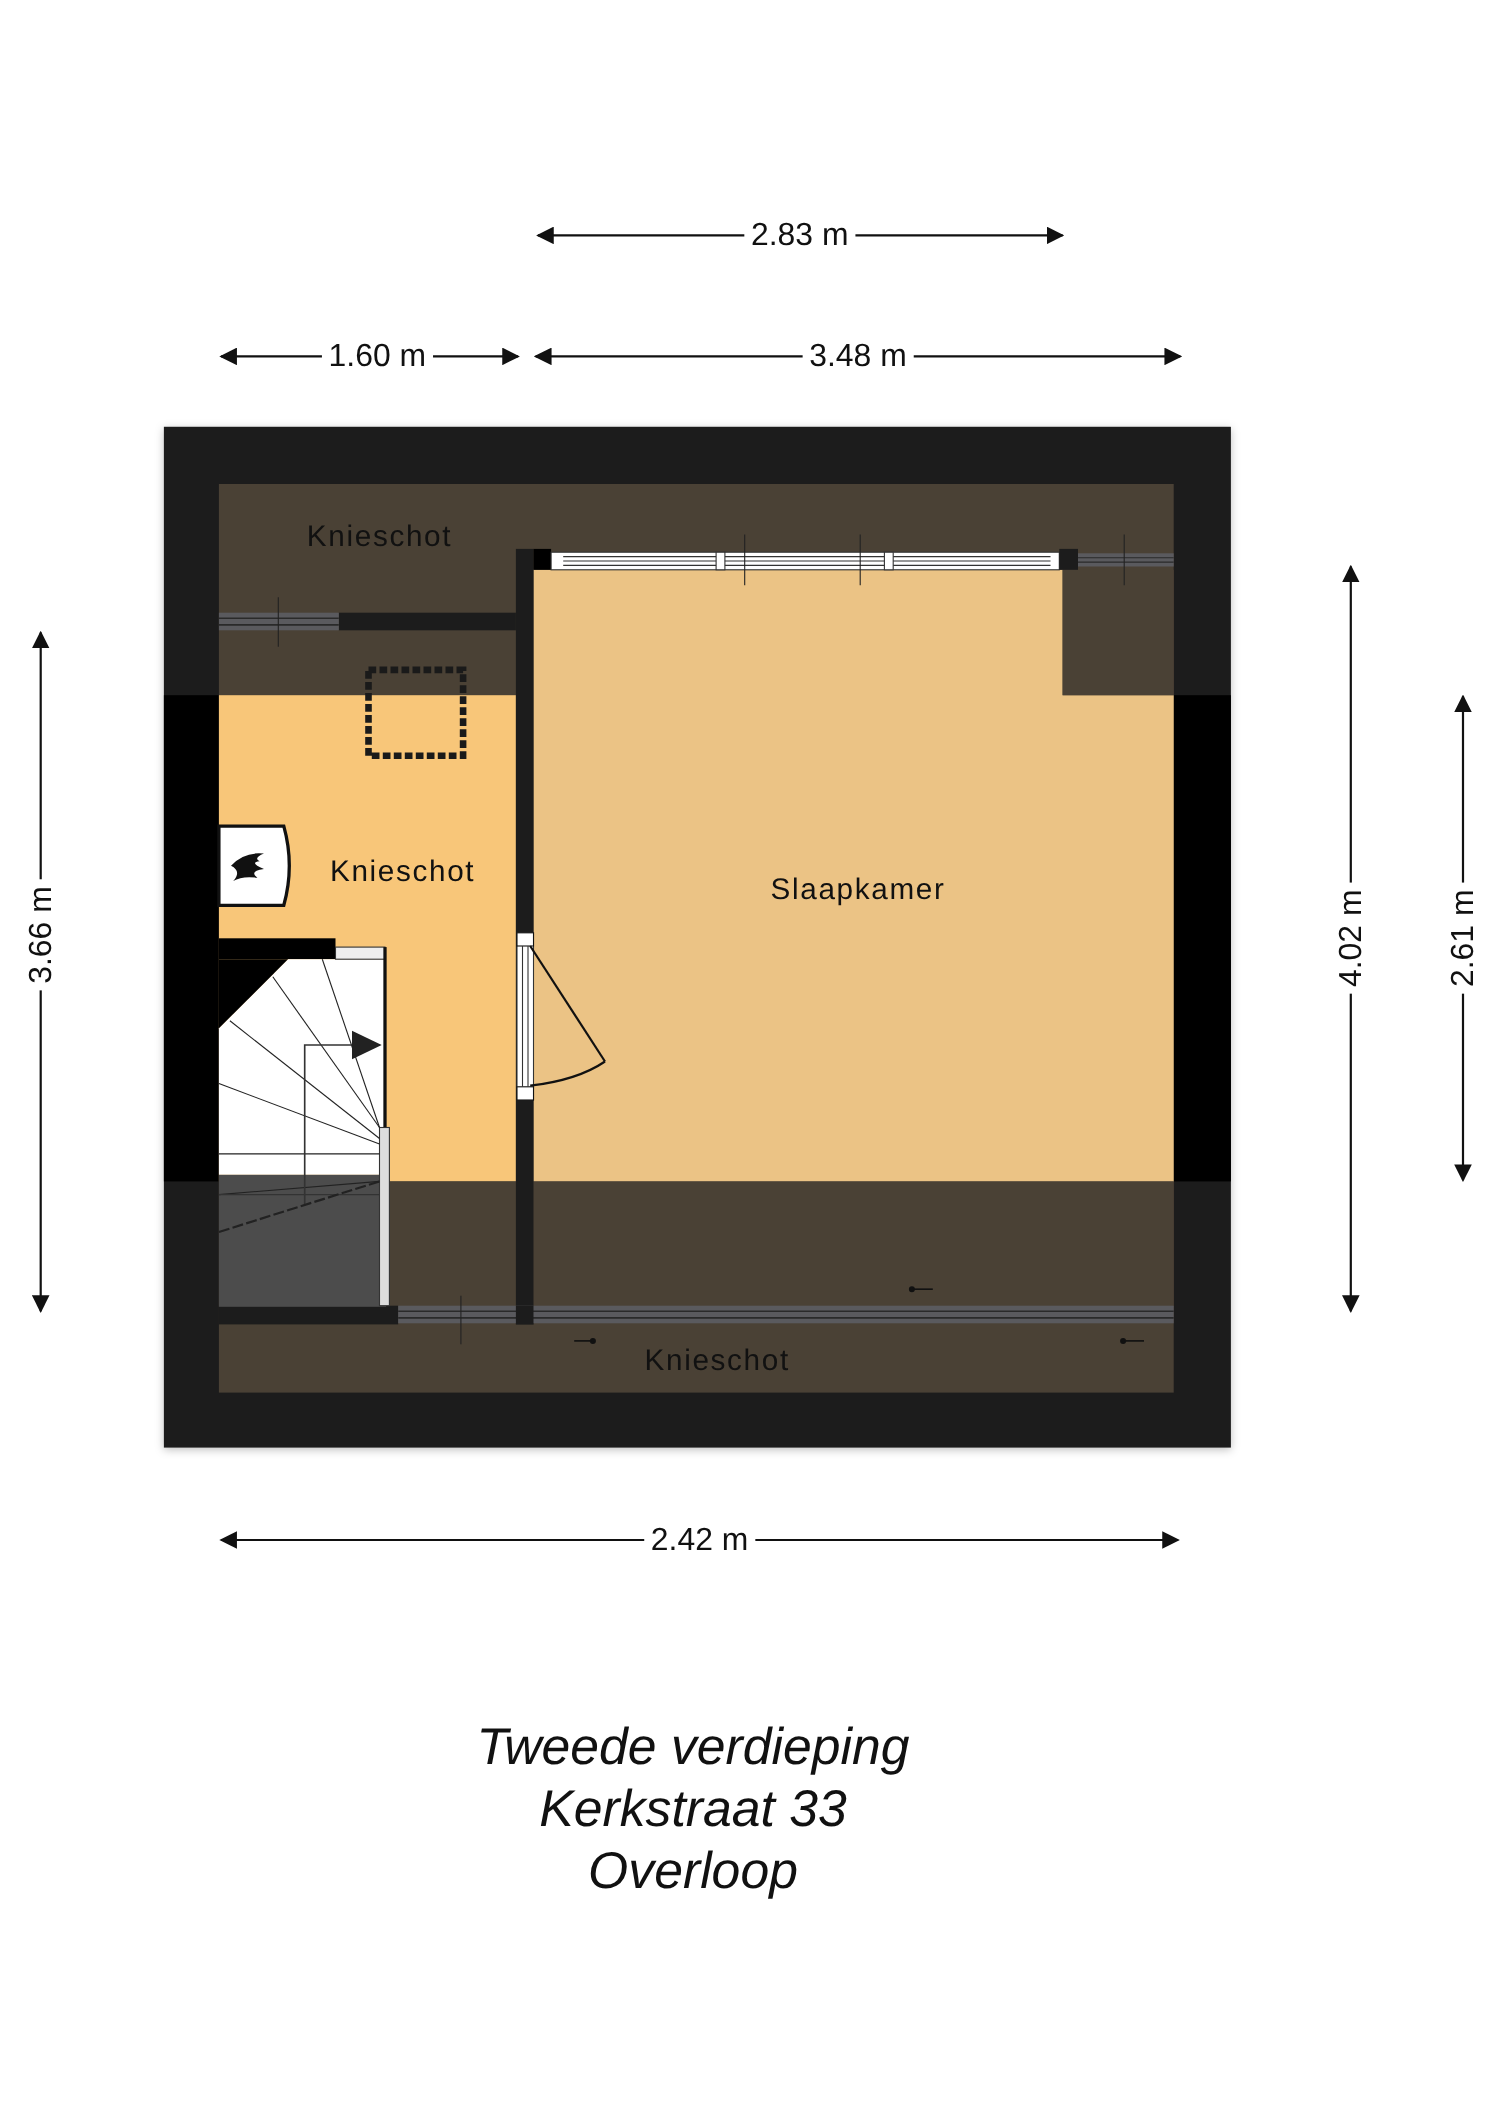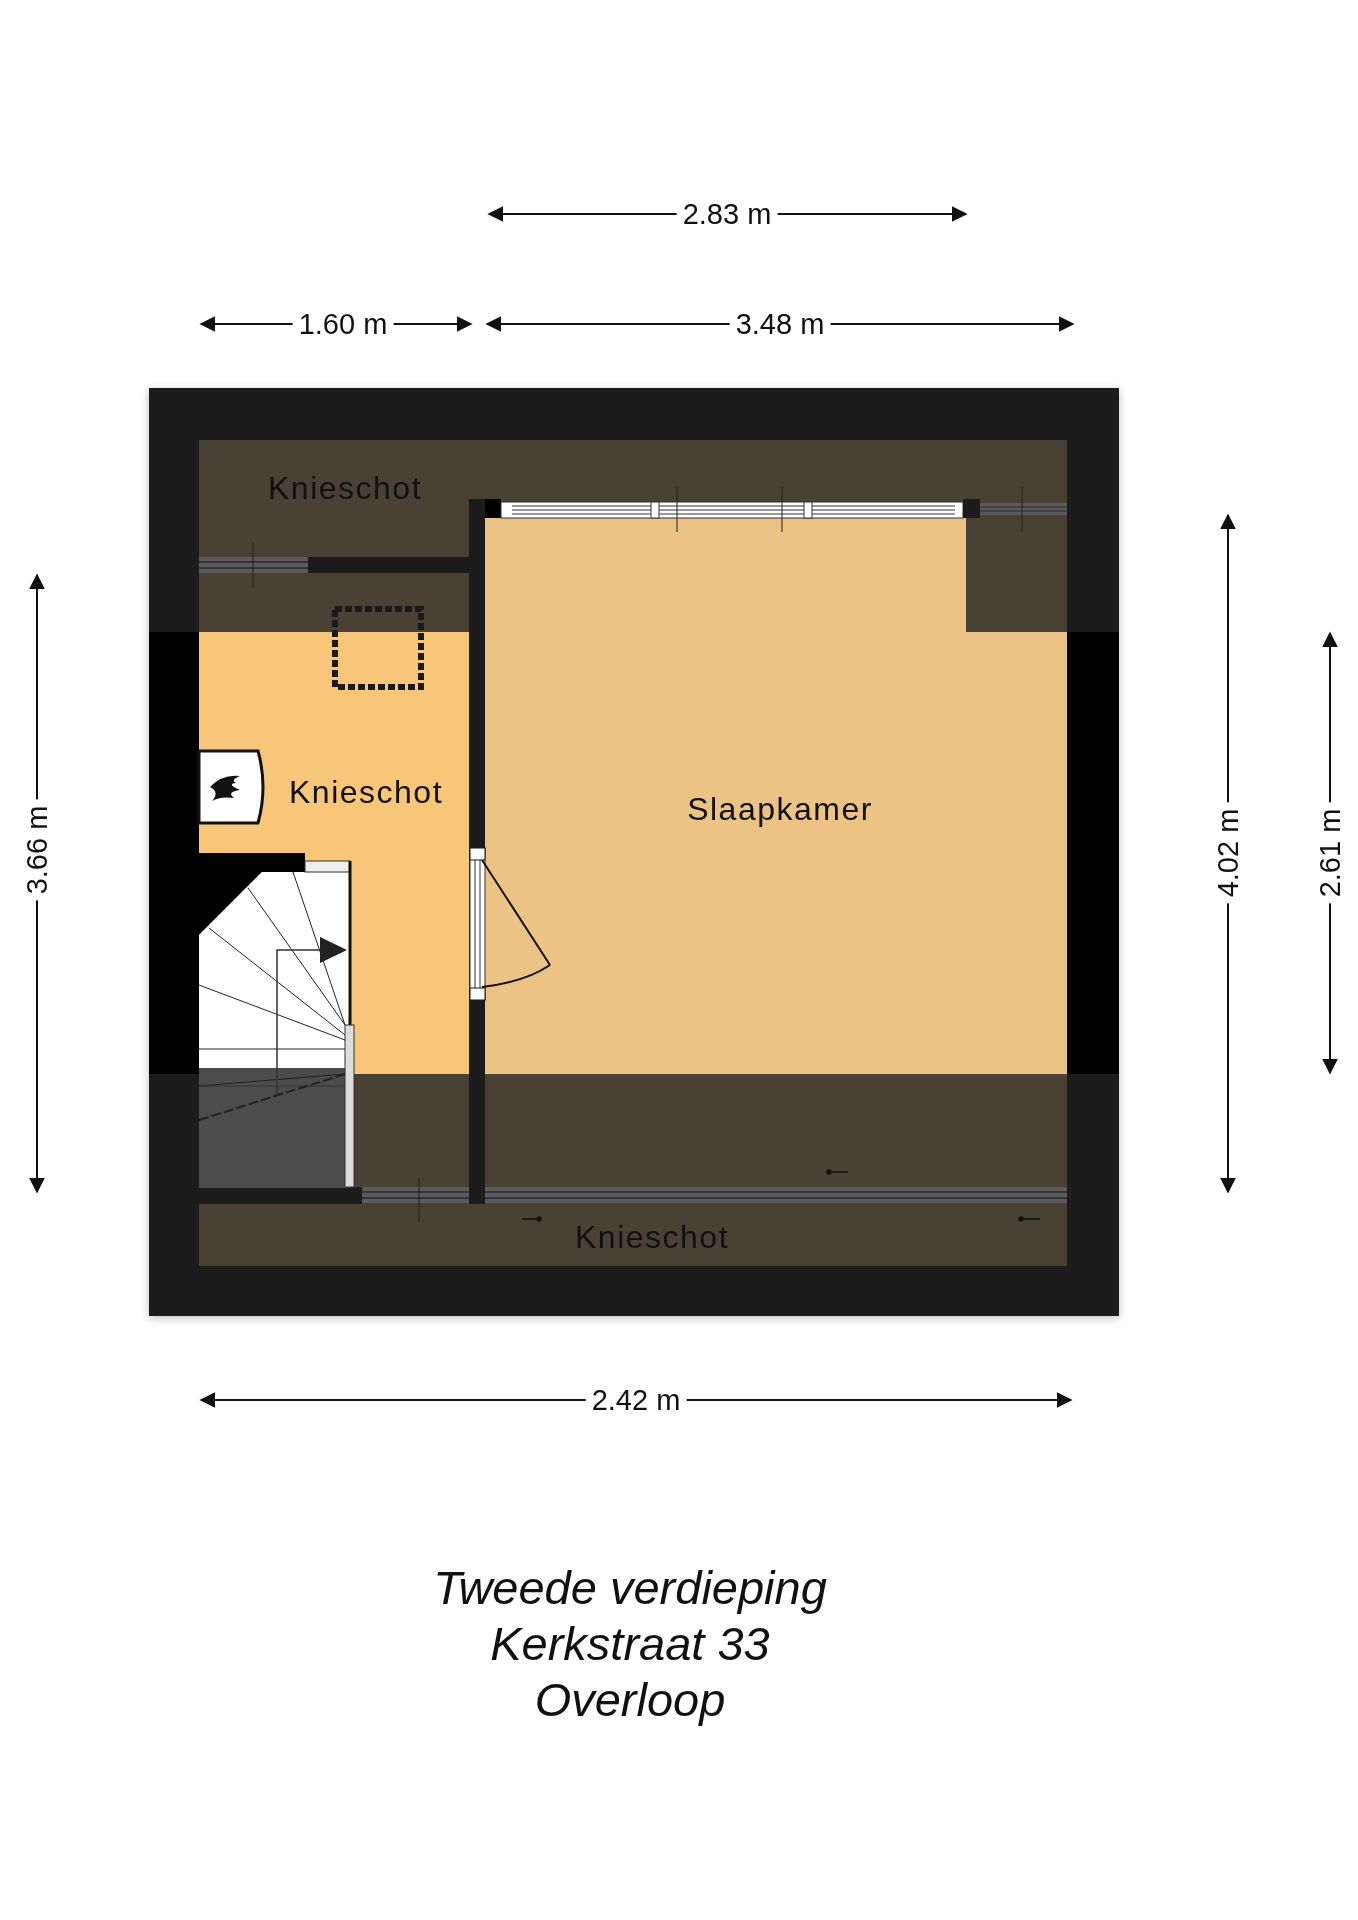--- a/index.html
+++ b/index.html
@@ -3,21 +3,21 @@
 <meta charset="utf-8">
 <style>
   html, body { margin:0; padding:0; background:#ffffff; }
   body { width:1358px; height:1920px; position:relative; overflow:hidden;
          font-family:"Liberation Sans", sans-serif; color:#111; }
   svg { position:absolute; left:0; top:0; }
   .dim-label { position:absolute; font-size:29px; background:#fff; padding:0 6px;
                line-height:32px; white-space:nowrap; color:#111; }
   .dim-label.h { transform:translate(-50%,-50%); }
   .dim-label.v { transform:translate(-50%,-50%) rotate(-90deg); }
-  .room-label { position:absolute; font-size:32px; letter-spacing:1.5px; transform:translate(-50%,-50%);
+  .room-label { position:absolute; font-size:27px; letter-spacing:1.5px; transform:translate(-50%,-50%);
                 white-space:nowrap; color:#111; }
   .title { position:absolute; left:0; width:1260px; text-align:center; font-size:47px; line-height:56px; color:#111;font-style:italic; }
 </style>
 </head>
 <body>
 
 <svg width="1358" height="1920" xmlns="http://www.w3.org/2000/svg">
   <defs>
     <marker id="ah" viewBox="0 0 10 10" refX="9" refY="5" markerWidth="8" markerHeight="8" orient="auto-start-reverse">
       <path d="M0,0 L10,5 L0,10 z" fill="#111"></path>

